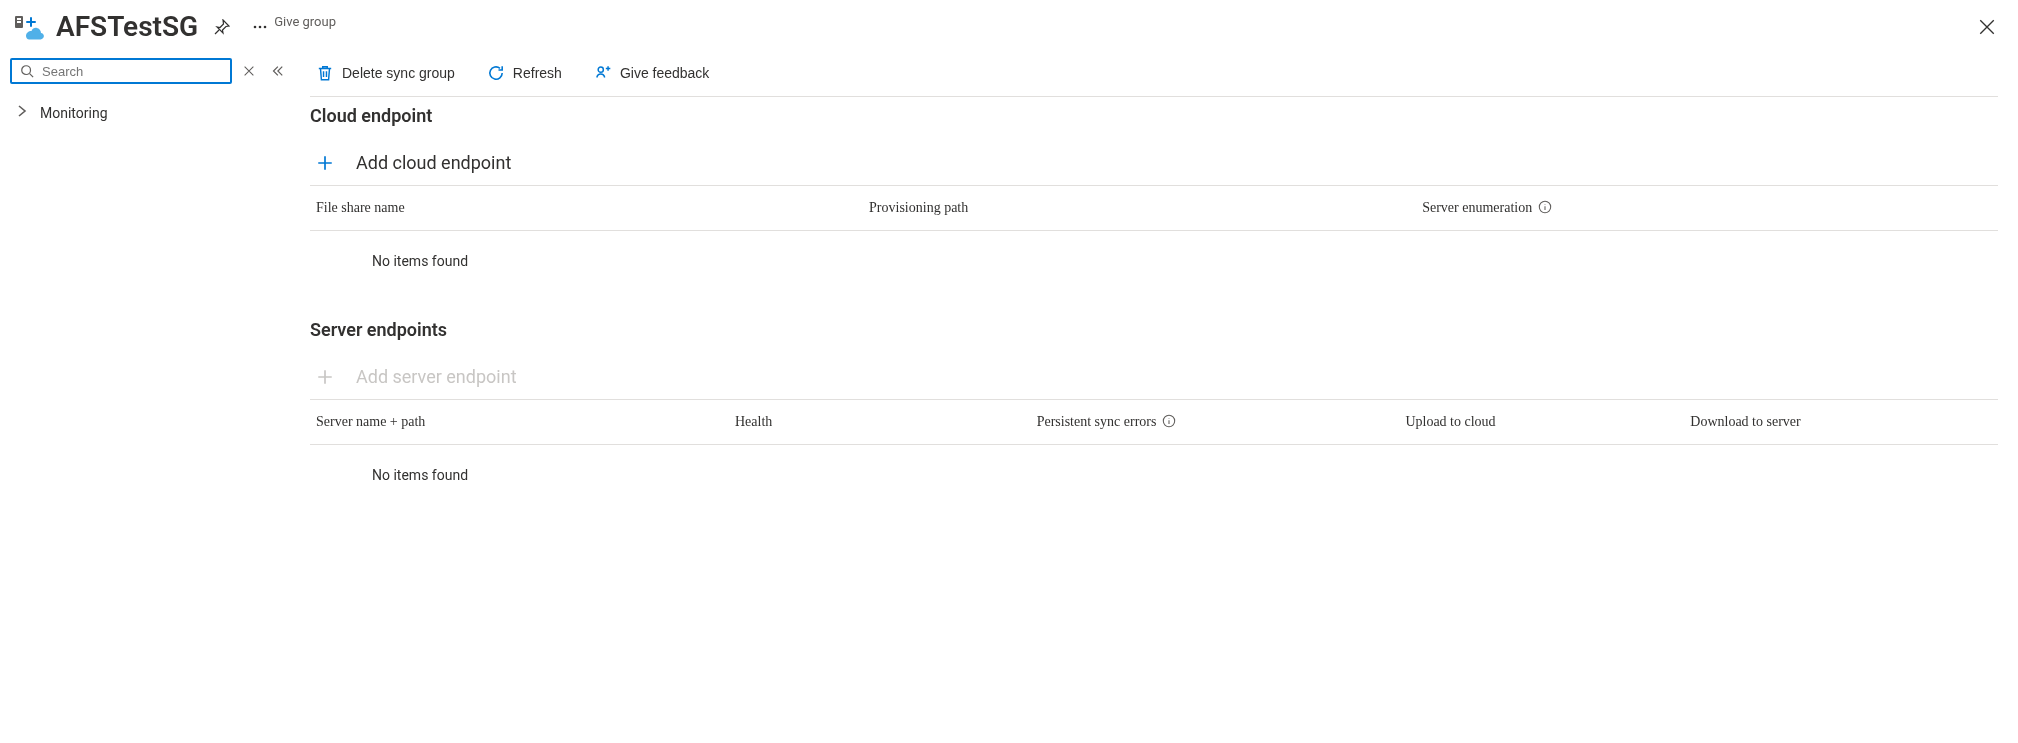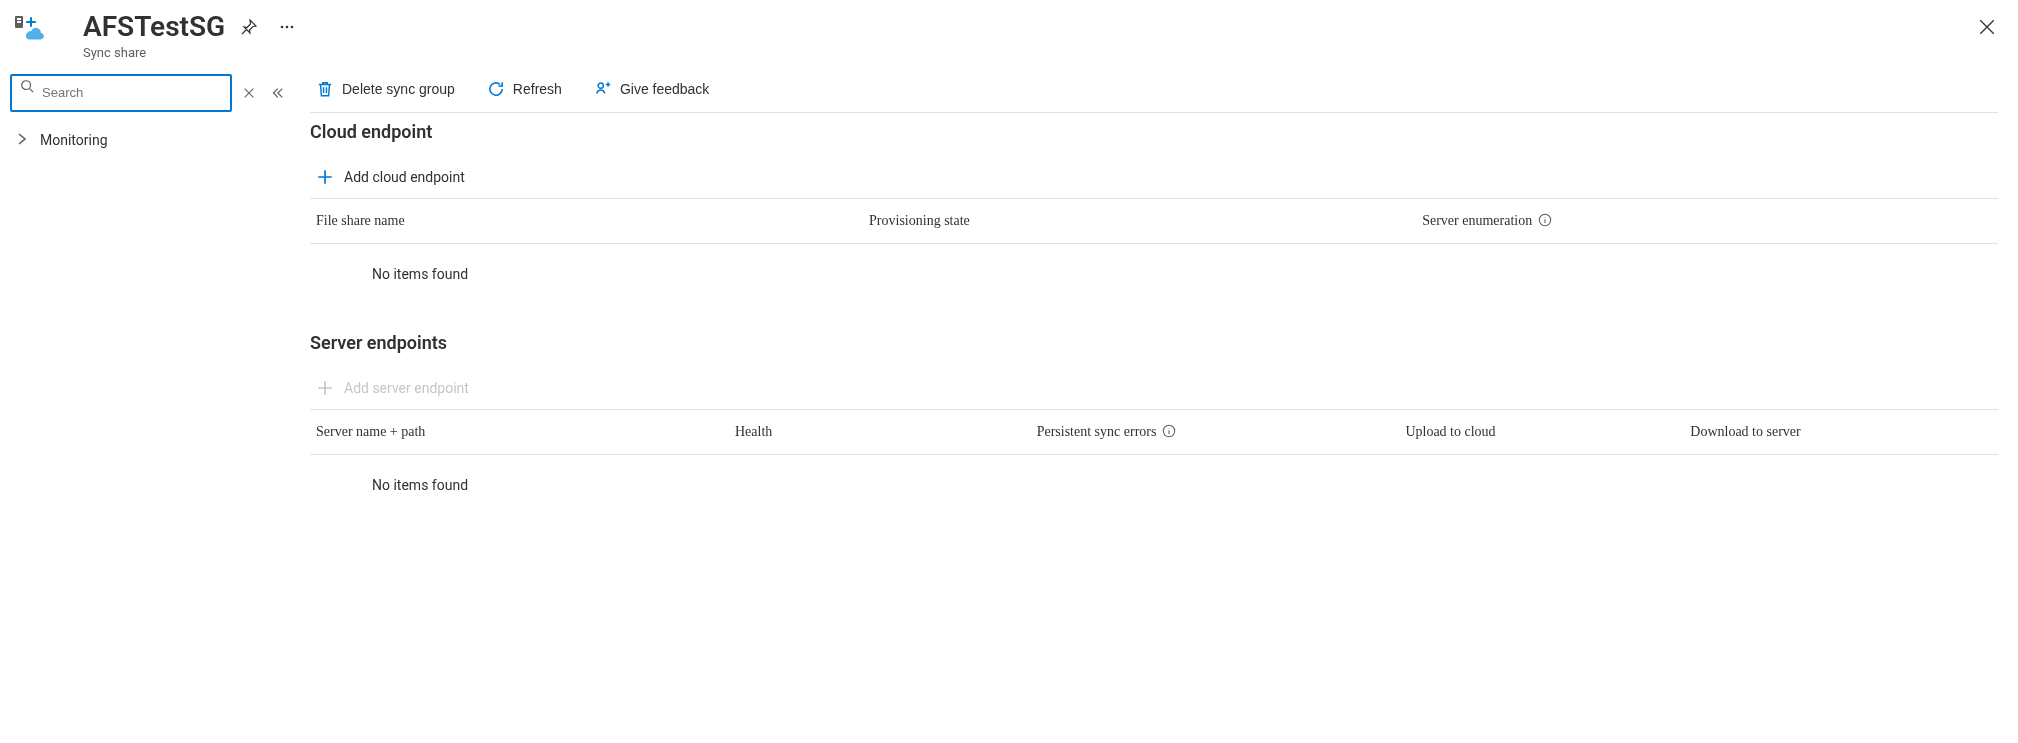--- a/index.html
+++ b/index.html
@@ -22,44 +22,44 @@
   .blade{display:flex;flex-direction:column;width:100%;}
 
   
   .header{
     display:flex;
     align-items:flex-start;
     padding:12px 16px 8px 12px;
     gap:12px;
   }
   .res-icon svg{width:32px;height:32px;display:block;}
-  .title-block{display:flex;flex-direction:column;margin-left:27px;}
+  .title-block{display:flex;flex-direction:row;}
   .title-row{display:flex;align-items:center;gap:10px;}
   .title-row h1{margin:0;font-size:28px;font-weight:600;line-height:1.1;}
   .subtype{font-size:13px;color:var(--muted);margin-top:2px;}
   .icon-btn{background:none;border:none;padding:6px;cursor:pointer;color:var(--text);border-radius:2px;}
   .icon-btn svg{width:16px;height:16px;display:block;}
   .close-area{margin-left:auto;}
   .close-area .icon-btn svg{width:18px;height:18px;}
 
   
   .body{display:flex;min-height:600px;}
 
   
   .sidebar{width:300px;flex:none;padding-top:6px;}
   .search-row{
     display:flex;align-items:center;gap:6px;padding:0 12px 10px 10px;
   }
   .search-box{
-    display:flex;gap:6px;
+    display:flex;align-items:center;gap:6px;
     border:2px solid var(--accent);
     border-radius:2px;
     padding:3px 8px;
     flex:1;
-    height:38px;
+    height:26px;
   }
   .search-box svg{width:14px;height:14px;color:var(--muted);}
   .search-box input{border:none;outline:none;font-size:13px;flex:1;background:transparent;}
   .small-btn{background:none;border:none;cursor:pointer;color:var(--muted);padding:4px;}
   .small-btn svg{width:14px;height:14px;display:block;}
   .nav{list-style:none;margin:0;padding:0;}
   .nav li{
     display:flex;align-items:center;gap:10px;
     padding:9px 14px;cursor:pointer;font-size:14px;
   }
@@ -78,23 +78,23 @@
   .cmd{
     display:flex;align-items:center;gap:8px;
     background:none;border:none;cursor:pointer;
     font-size:14px;color:var(--text);padding:4px 6px;border-radius:2px;
   }
   .cmd svg{width:18px;height:18px;color:var(--accent);}
 
   h2.section{font-size:18px;font-weight:600;margin:0 0 14px 0;}
 
   .add-row{
-    display:flex;align-items:center;gap:10px;
+    display:flex;align-items:center;gap:22px;
     padding:12px 6px;border-bottom:1px solid var(--border);
-    cursor:pointer;font-size:14px;
+    cursor:pointer;font-size:18px;
   }
   .add-row svg{width:18px;height:18px;color:var(--accent);}
   .add-row.disabled{color:var(--disabled);cursor:default;}
   .add-row.disabled svg{color:var(--disabled);}
 
   .tbl{width:100%;}
   .thead{
     display:flex;padding:14px 6px;border-bottom:1px solid var(--border);
     font-size:14px;color:var(--text);
   }
@@ -140,21 +140,21 @@
           </svg>
         </button>
         <button class="icon-btn">
           <svg viewBox="0 0 16 16" fill="currentColor">
             <circle cx="3" cy="8" r="1.3"></circle>
               <circle cx="8" cy="8" r="1.3"></circle>
               <circle cx="13" cy="8" r="1.3"></circle>
           </svg>
         </button>
       </div>
-      <div class="subtype">Sync share</div>
+      <div class="subtype">Give group</div>
     </div>
     <div class="close-area">
       <button class="icon-btn">
         <svg viewBox="0 0 16 16" stroke="currentColor" stroke-width="1.2">
           <path d="M2 2l12 12M14 2L2 14"></path>
         </svg>
       </button>
     </div>
   </div>
 
@@ -223,21 +223,21 @@
           <svg viewBox="0 0 16 16" stroke="currentColor" fill="none" stroke-width="1.5">
             <path d="M8 2v12M2 8h12"></path>
           </svg>
           <span>Add cloud endpoint</span>
         </div>
         <div class="thead">
           <div class="col">
               <span>File share name</span>
             </div>
           <div class="col">
-              <span>Provisioning state</span>
+              <span>Provisioning path</span>
             </div>
           <div class="col">
             <span>Server enumeration</span>
             <svg class="info" viewBox="0 0 16 16" stroke="currentColor" fill="none" stroke-width="1.2">
                 <circle cx="8" cy="8" r="6.5"></circle>
                 <path d="M8 7v4.5M8 4.5v.5"></path>
               </svg>
           </div>
         </div>
         <div class="empty">No items found</div>

